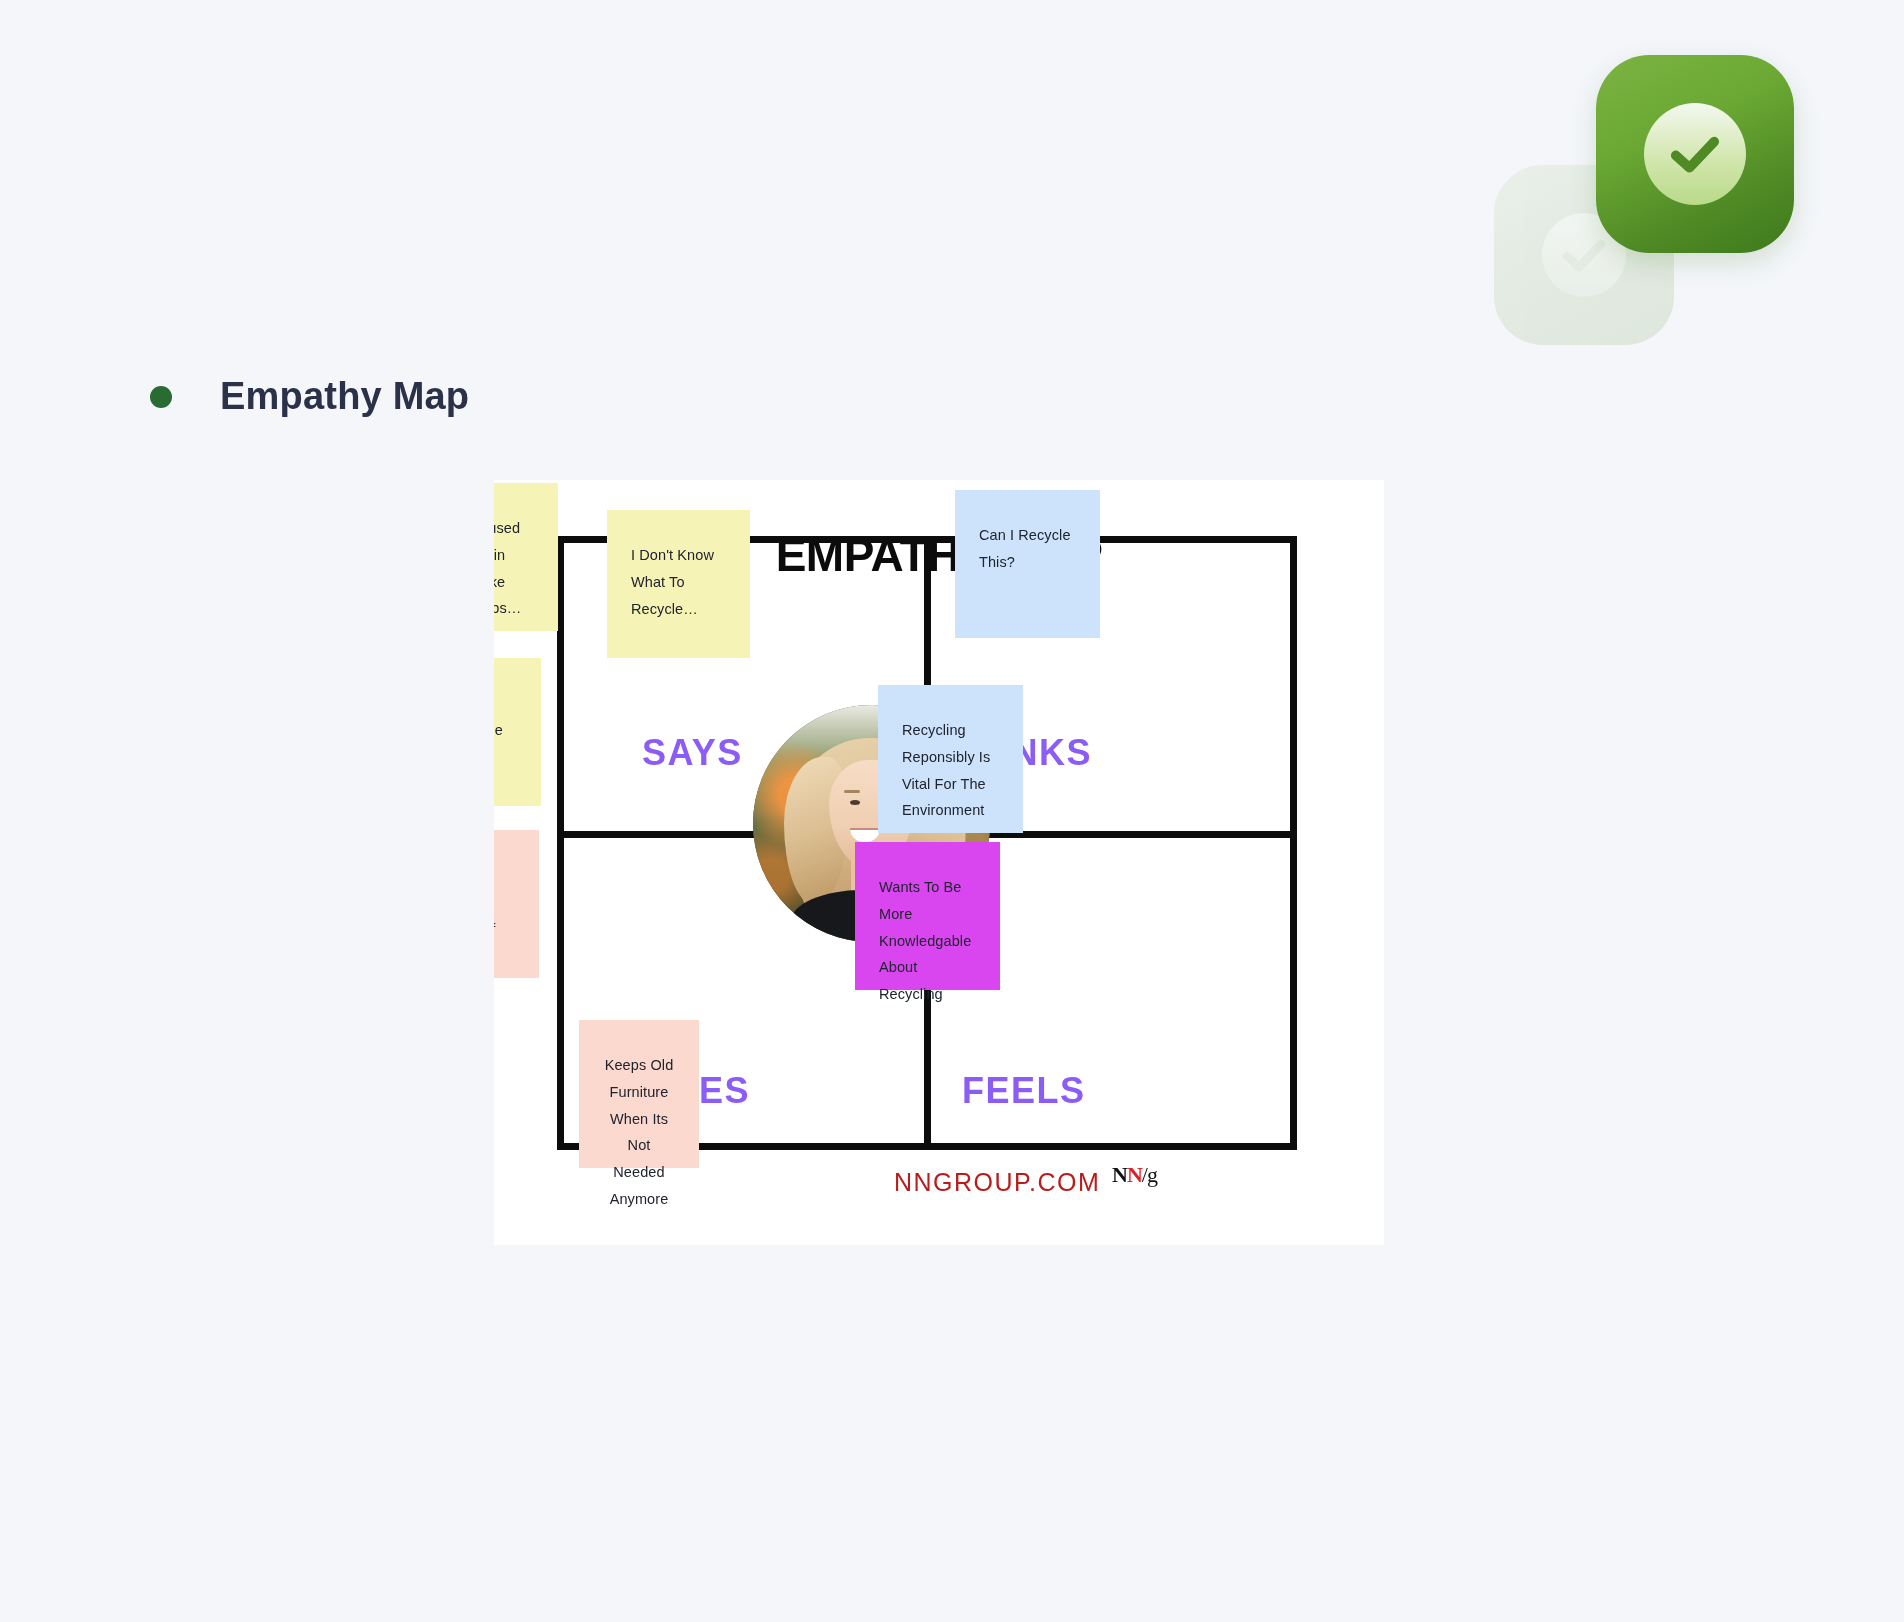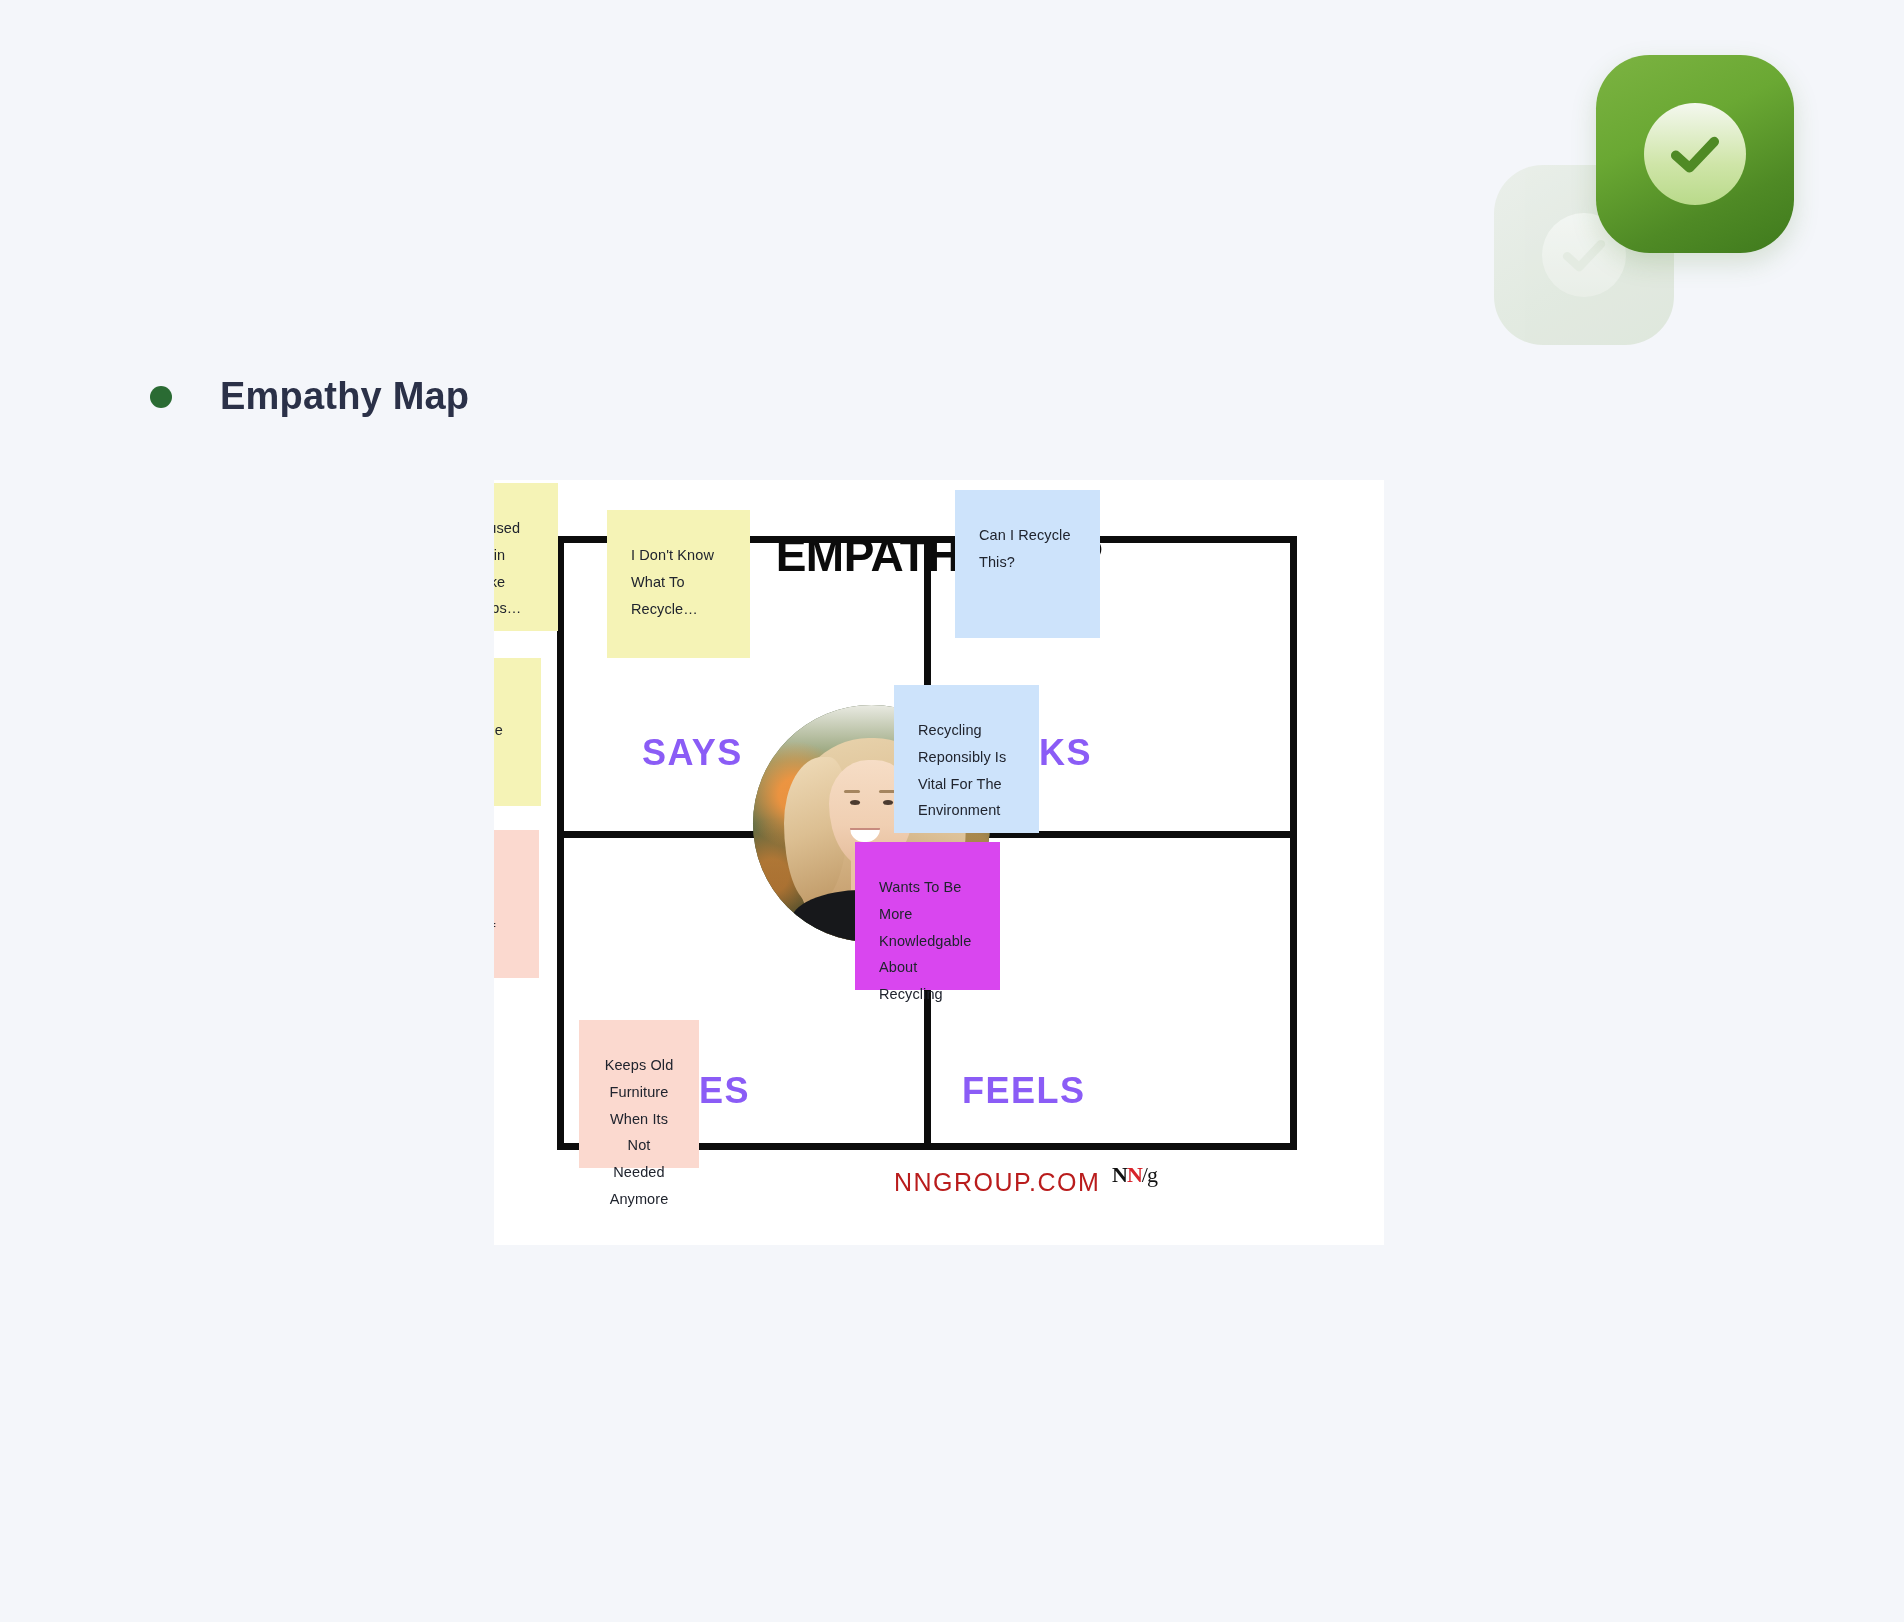--- a/index.html
+++ b/index.html
@@ -340,21 +340,21 @@
   </div>
 
   <div class="note yellow" style="left:-84px; top:3px;  width:148px; height:148px;">I'm Confused On Certain Items, Like Light Bulbs…</div>
 
   <div class="note yellow" style="left:113px; top:30px; width:143px; height:148px;">I Don't Know What To Recycle…</div>
 
   <div class="note yellow" style="left:-98px; top:178px; width:145px; height:148px;">Recycling Shouldn't Be That Hard</div>
 
   <div class="note blue" style="left:461px; top:10px; width:145px; height:148px;">Can I Recycle This?</div>
 
-  <div class="note blue" style="left:400px; top:205px; width:145px; height:148px;">Recycling Reponsibly Is Vital For The Environment</div>
+  <div class="note blue" style="left:384px; top:205px; width:145px; height:148px;">Recycling Reponsibly Is Vital For The Environment</div>
 
   <div class="note pink" style="left:-101px; top:350px; width:146px; height:148px;">Tries To Recycle To The Best Of Their Knowledge</div>
 
   <div class="note pink" style="left:85px;  top:540px; width:120px; height:148px;text-align:center;">Keeps Old Furniture When Its Not Needed Anymore</div>
 
   <div class="note green" style="left:361px; top:362px; width:145px; height:148px;">Wants To Be More Knowledgable About Recycling</div>
 
 
 
   <div class="watermark">NNGROUP.COM</div>

